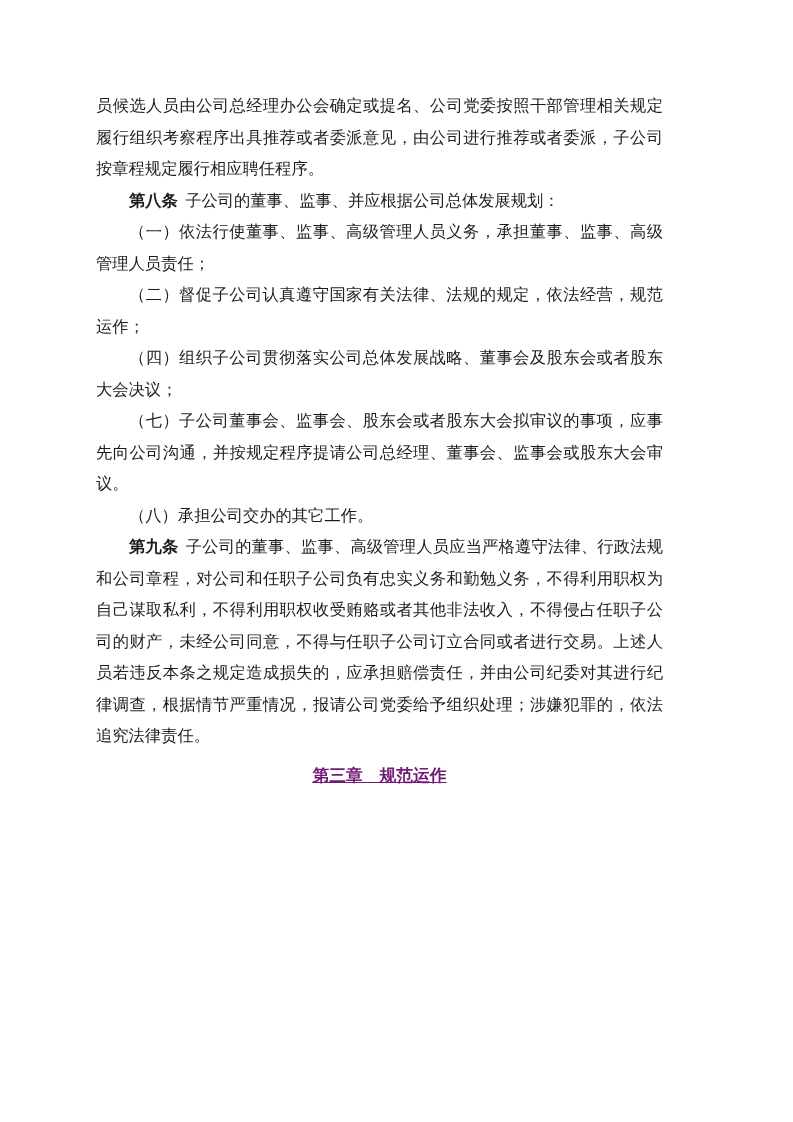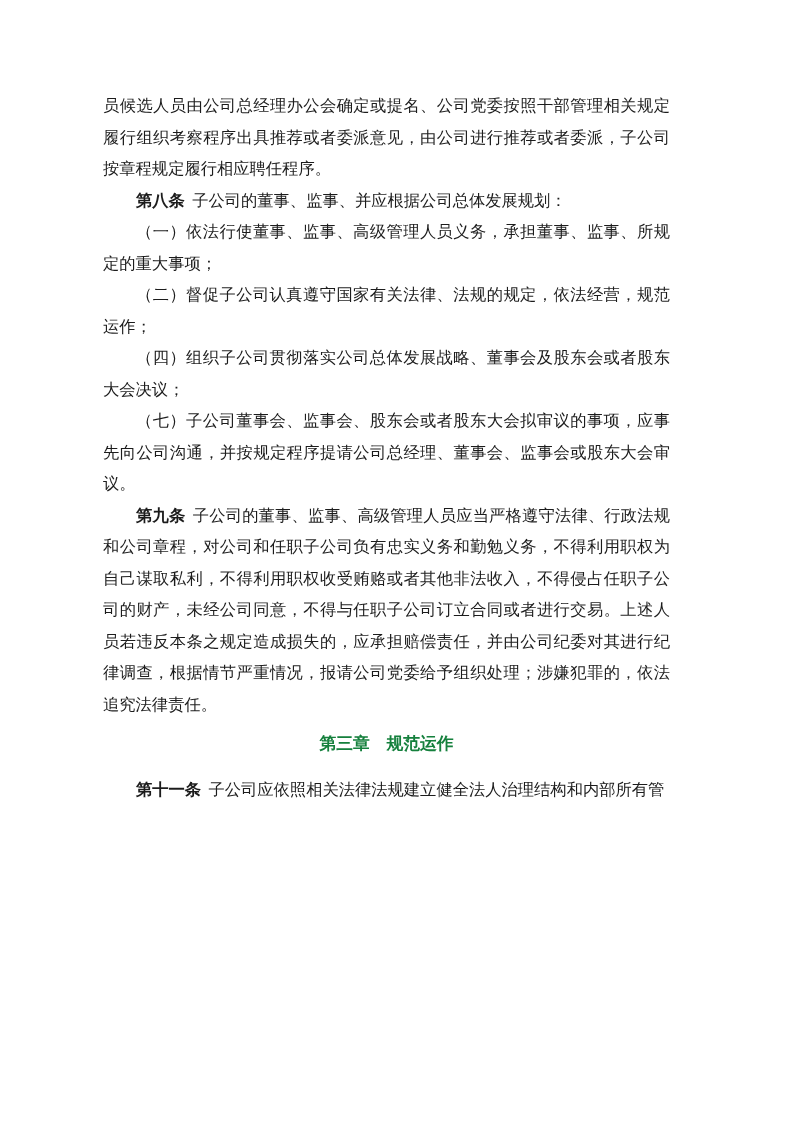--- a/index.html
+++ b/index.html
@@ -15,21 +15,21 @@
   }
   .page {
     position: relative;
     width: 793px;
     height: 1122px;
     background: #ffffff;
     overflow: hidden;
   }
   .content {
     position: absolute;
-    left: 103px;
+    left: 96px;
     top: 90px;
     width: 567px;
   }
   .para {
     margin: 0;
     font-size: 16.3px;
     line-height: 31.5px;
     text-align: justify;
     text-justify: inter-ideograph;
     word-break: break-all;
@@ -42,46 +42,47 @@
   }
   .kw:not(:empty) {
     margin-right: 0.45em;
   }
   .chapter-heading {
     margin: 8px 0 14px 0;
     font-size: 16.8px;
     line-height: 31.5px;
     font-weight: bold;
     text-align: center;
-    color: #15803d;
+    color: #701a75;
+    text-decoration: underline;
   }
 </style>
 </head>
 <body>
 
 <div class="page">
   <div class="content">
 
     <p class="para"><span>员候选人员由公司总经理办公会确定或提名、公司党委按照干部管理相关规定履行组织考察程序出具推荐或者委派意见，由公司进行推荐或者委派，子公司按章程规定履行相应聘任程序。</span></p>
 
     <p class="para ind"><span class="kw">第八条</span><span>子公司的董事、监事、并应根据公司总体发展规划：</span></p>
 
-    <p class="para ind"><span>（一）依法行使董事、监事、高级管理人员义务，承担董事、监事、所规定的重大事项；</span></p>
+    <p class="para ind"><span>（一）依法行使董事、监事、高级管理人员义务，承担董事、监事、高级管理人员责任；</span></p>
 
     <p class="para ind"><span>（二）督促子公司认真遵守国家有关法律、法规的规定，依法经营，规范运作；</span></p>
 
 
     <p class="para ind"><span>（四）组织子公司贯彻落实公司总体发展战略、董事会及股东会或者股东大会决议；</span></p>
 
 
 
     <p class="para ind"><span>（七）子公司董事会、监事会、股东会或者股东大会拟审议的事项，应事先向公司沟通，并按规定程序提请公司总经理、董事会、监事会或股东大会审议。</span></p>
 
+    <p class="para ind"><span>（八）承担公司交办的其它工作。</span></p>
 
     <p class="para ind"><span class="kw">第九条</span><span>子公司的董事、监事、高级管理人员应当严格遵守法律、行政法规和公司章程，对公司和任职子公司负有忠实义务和勤勉义务，不得利用职权为自己谋取私利，不得利用职权收受贿赂或者其他非法收入，不得侵占任职子公司的财产，未经公司同意，不得与任职子公司订立合同或者进行交易。上述人员若违反本条之规定造成损失的，应承担赔偿责任，并由公司纪委对其进行纪律调查，根据情节严重情况，报请公司党委给予组织处理；涉嫌犯罪的，依法追究法律责任。</span></p>
 
     <h2 class="chapter-heading">第三章　规范运作</h2>
 
 
-    <p class="para ind"><span class="kw">第十一条</span><span>子公司应依照相关法律法规建立健全法人治理结构和内部所有管</span></p>
 
   </div>
 </div>
 
 </body></html>

